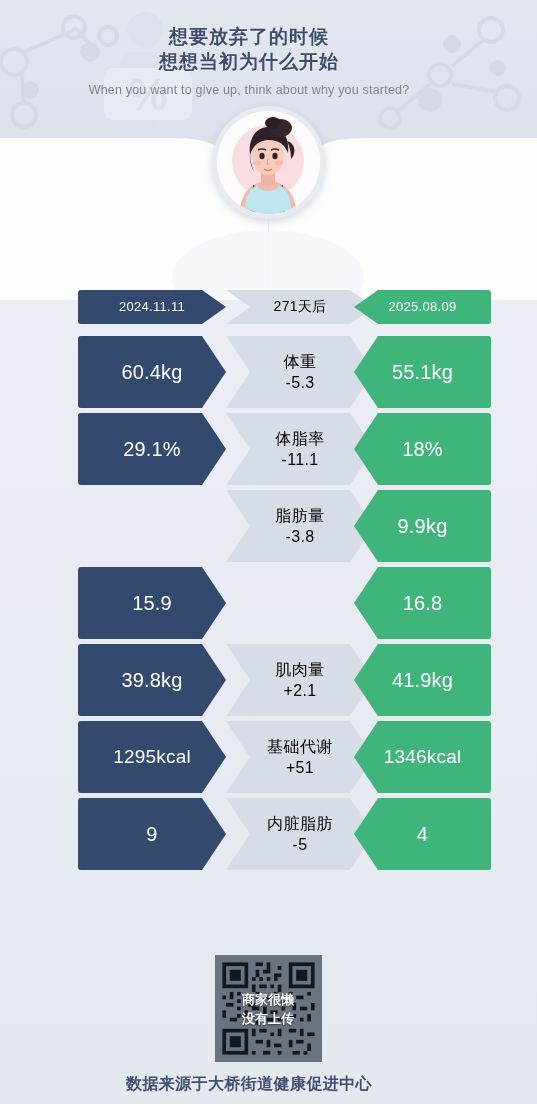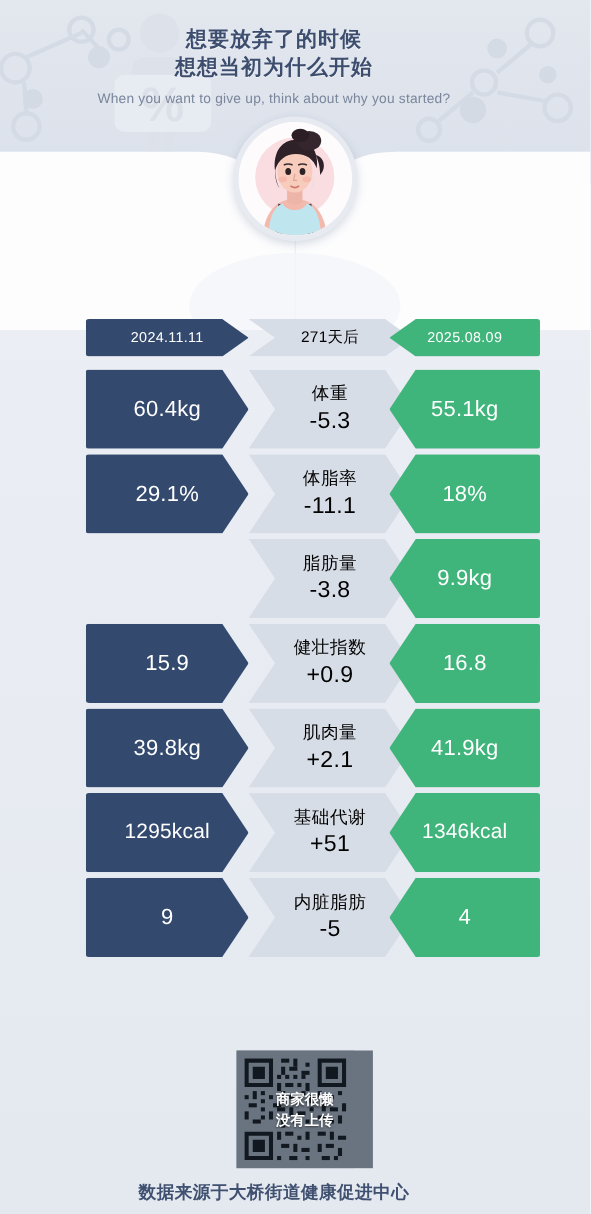--- a/index.html
+++ b/index.html
@@ -100,26 +100,26 @@
   .header-row .seg.left  { left:62px;  width:148px; }
   .header-row .seg.mid   { left:210px; width:148px; }
   .header-row .seg.right { left:338px; width:137px; }
 
   .hdr-txt{ font-size:13px; font-weight:normal; letter-spacing:.3px; }
   .hdr-txt.mid-txt{ font-size:14px; }
 
   .val{ font-size:20px; letter-spacing:.2px; }
   .val.small{ font-size:19px; }
   .mid .label{ font-size:16px; letter-spacing:.5px; margin-bottom:3px; }
-  .mid .delta{ font-size:21px; letter-spacing:.3px; }
+  .mid .delta{ font-size:16px; letter-spacing:.3px; }
 
   
   .qr-wrap{
     position:absolute; left:215px; top:955px;
-    width:124px; height:107px;
+    width:106px; height:107px;
     background:#6a7480;
     z-index:5;
     display:flex; align-items:center; justify-content:center;
   }
   .qr-canvas{ position:absolute; left:0; top:0; width:107px; height:107px; }
   .qr-overlay{
     position:relative; z-index:2;
     color:#fff; font-size:13px; font-weight:bold;
     text-align:center; line-height:19px;
     text-shadow:0 1px 2px rgba(0,0,0,.55);
@@ -283,24 +283,20 @@
         <span class="delta">-3.8</span>
       </div>
       <div class="seg right">
         <span class="val">9.9kg</span>
       </div>
     </div>
 
     <div class="row data-row">
       <div class="seg left">
         <span class="val">15.9</span>
-      </div>
-      <div class="seg mid">
-        <span class="label">健壮指数</span>
-        <span class="delta">+0.9</span>
       </div>
       <div class="seg right">
         <span class="val">16.8</span>
       </div>
     </div>
 
     <div class="row data-row">
       <div class="seg left">
         <span class="val">39.8kg</span>
       </div>

